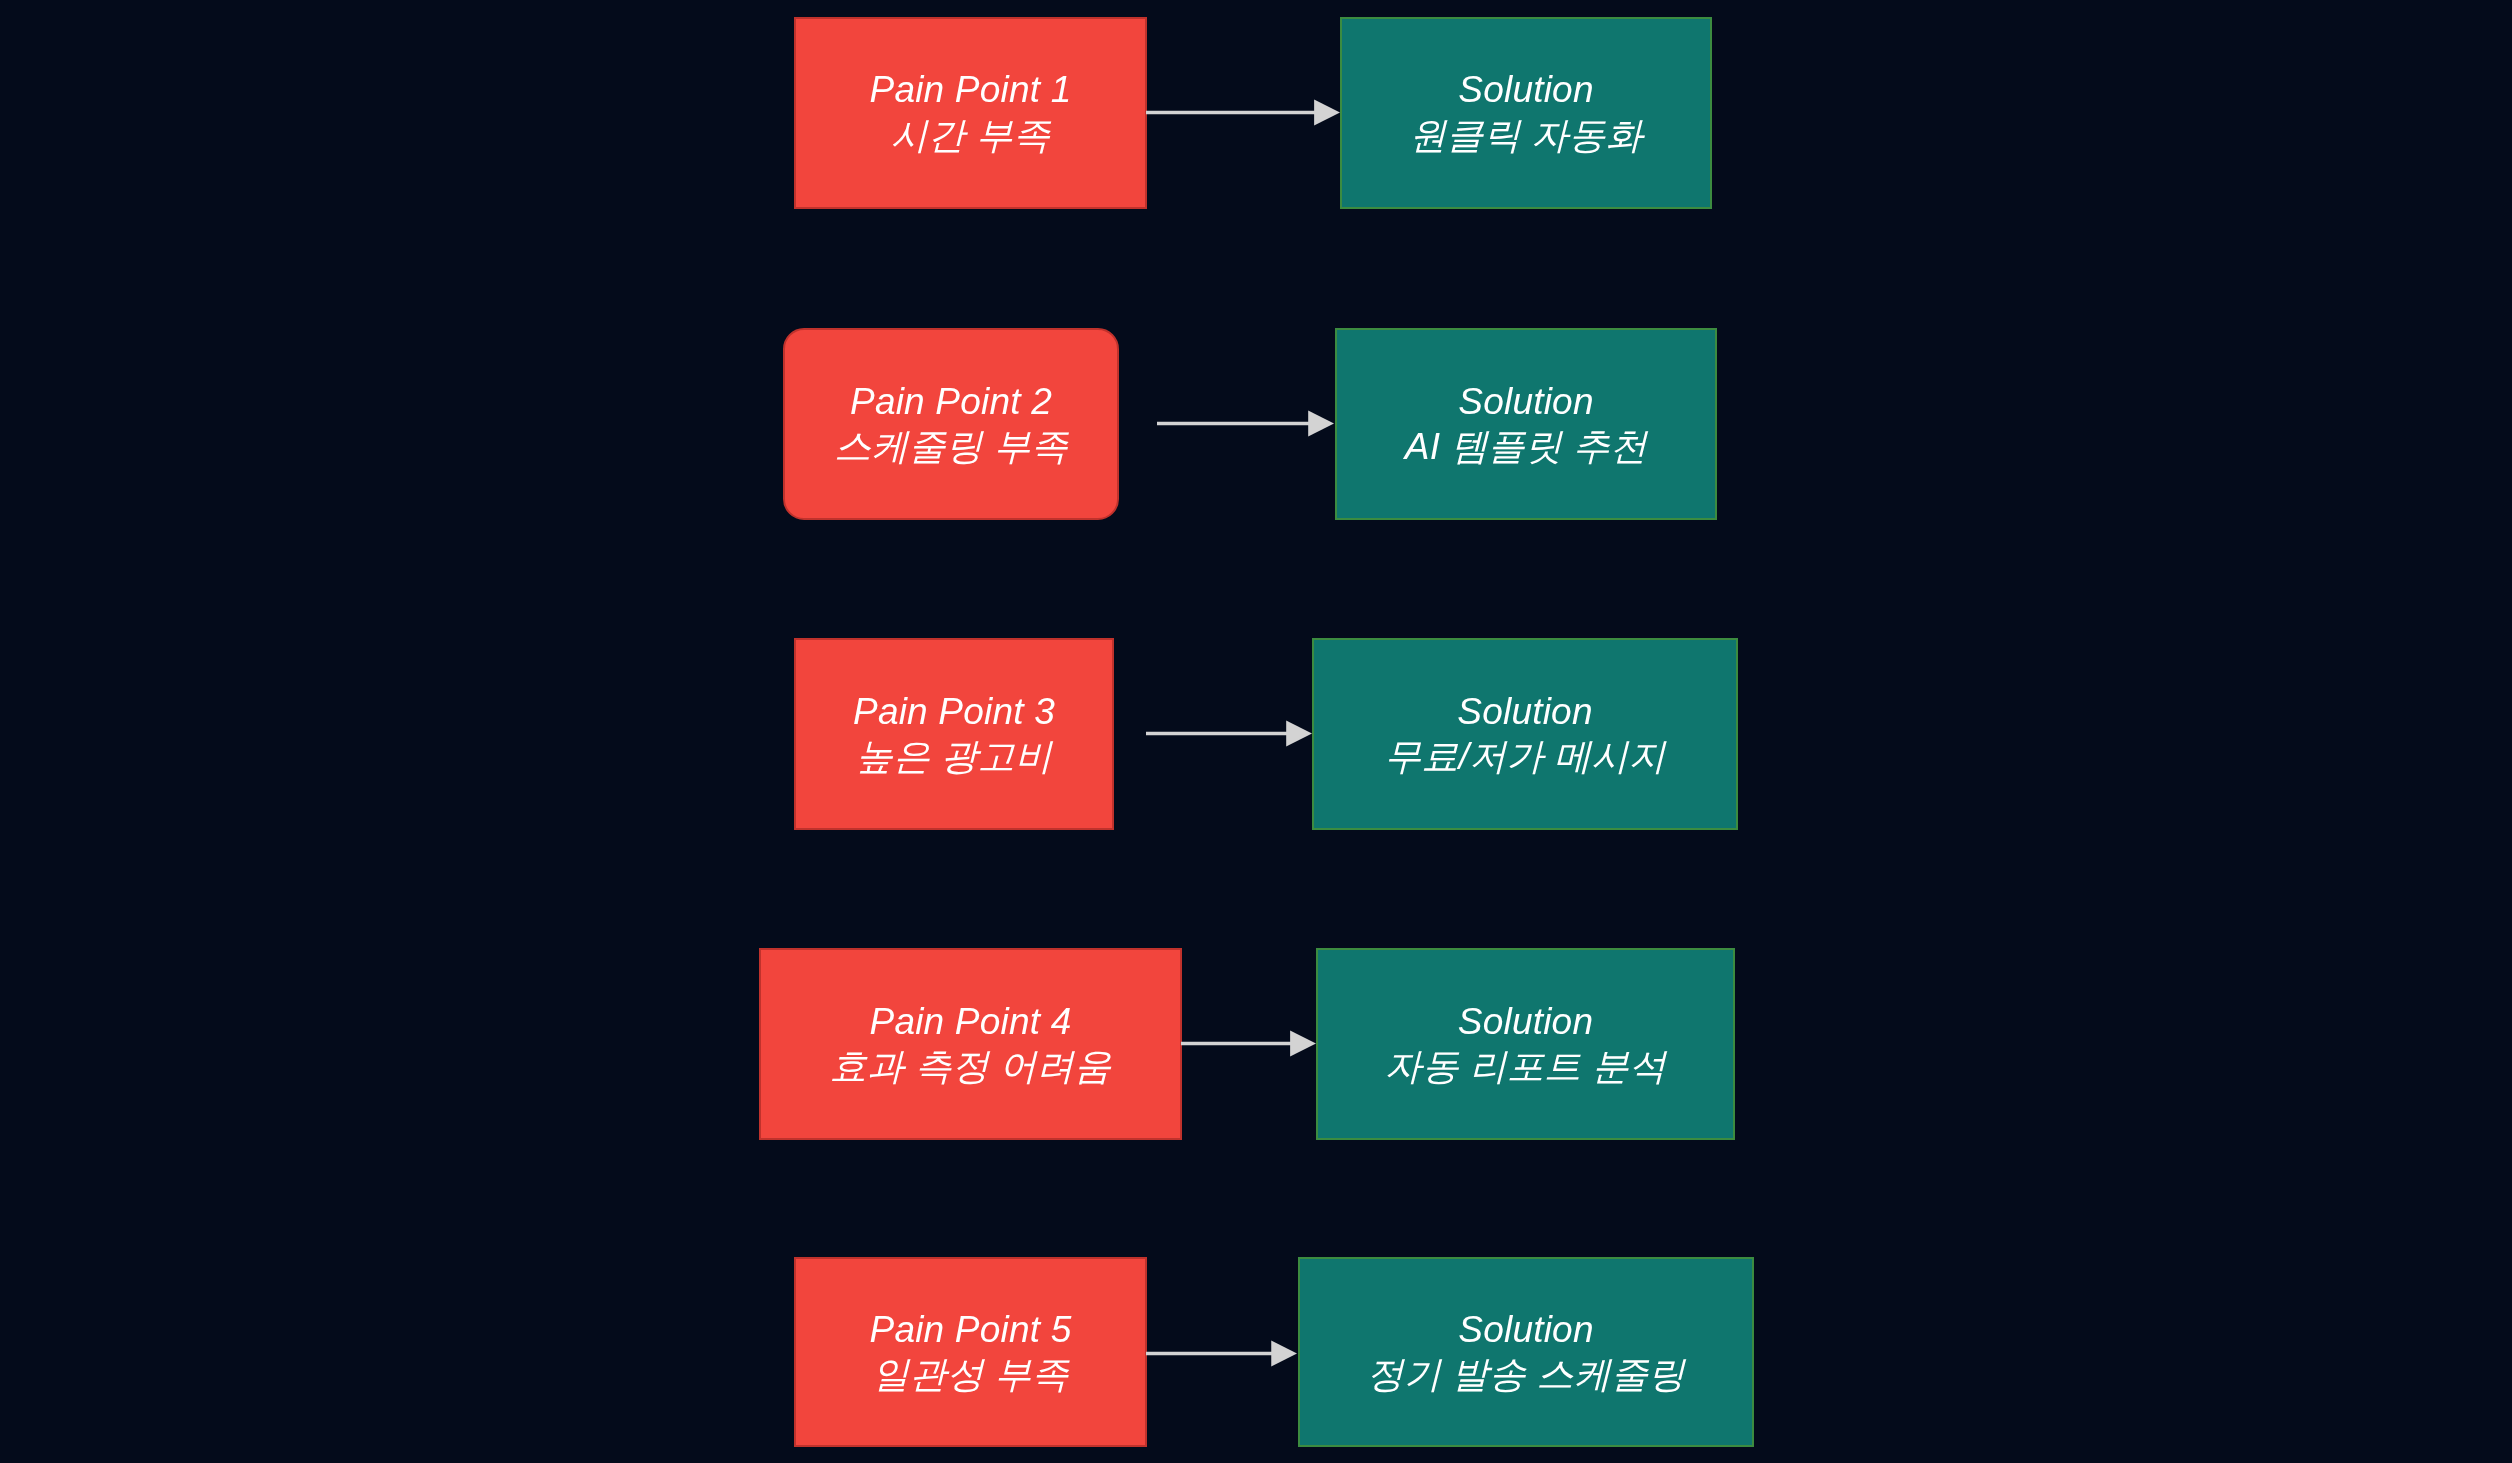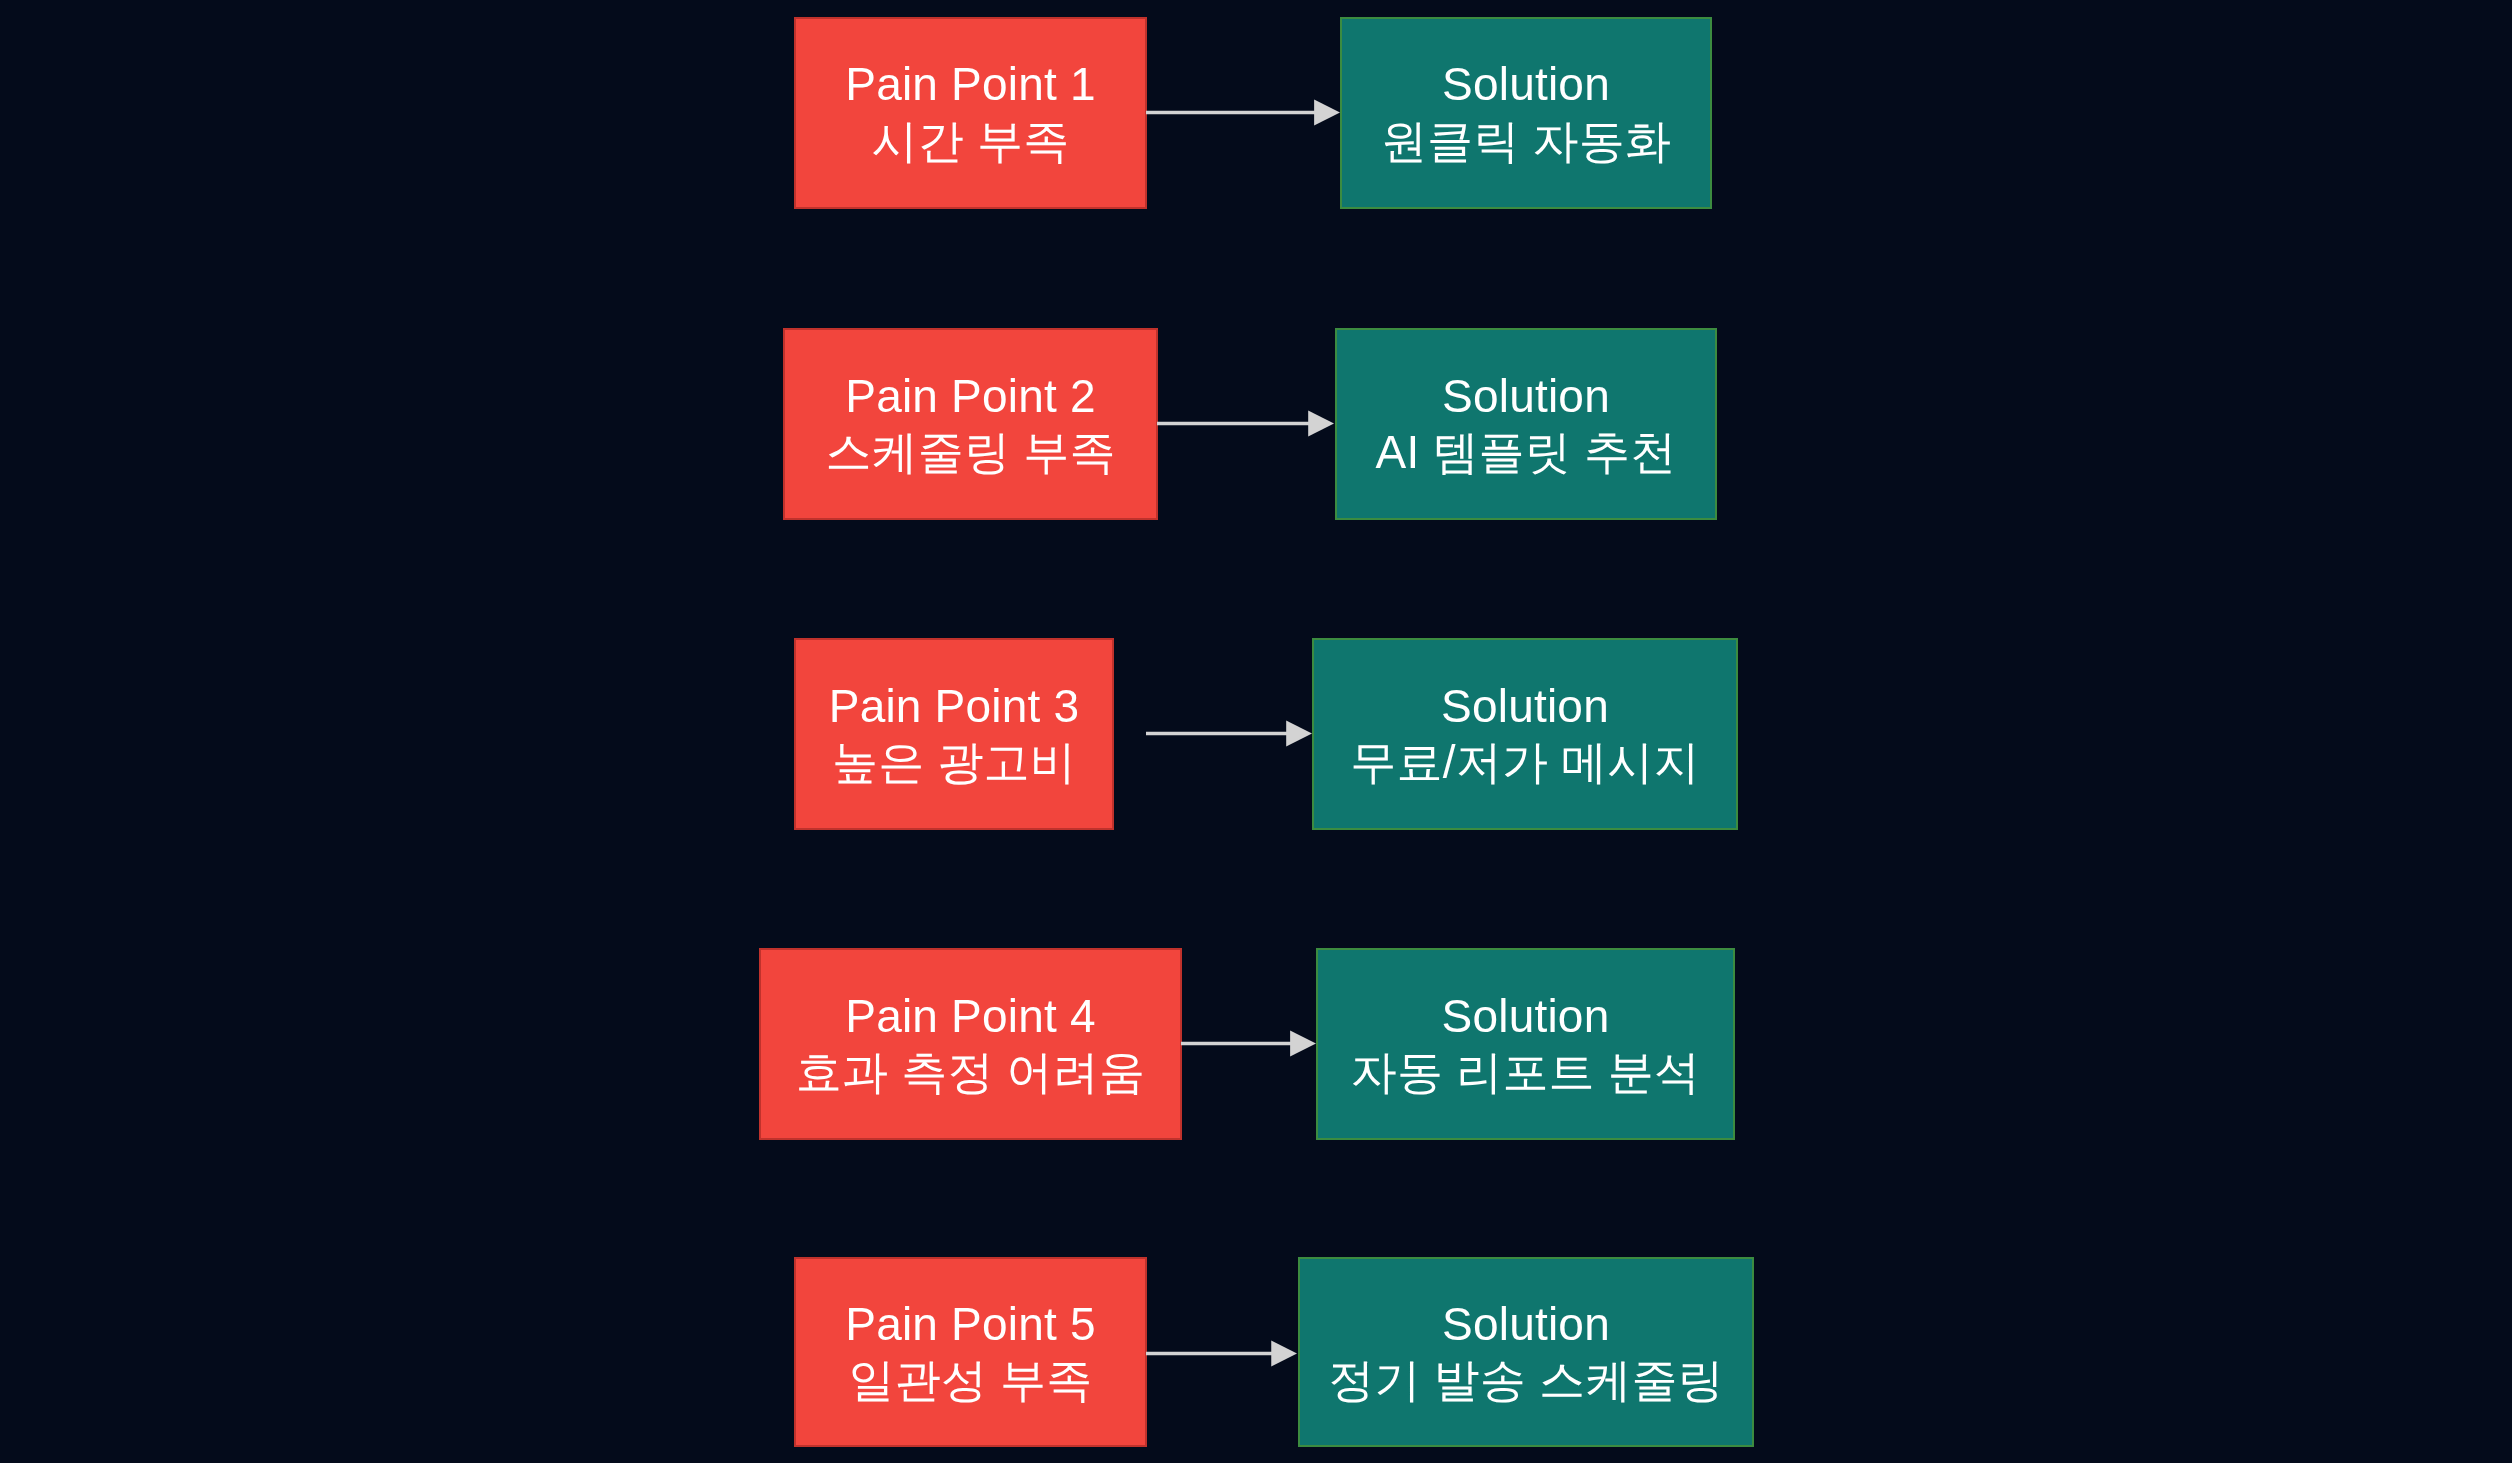--- a/index.html
+++ b/index.html
@@ -20,24 +20,25 @@
 
   .node {
     position: absolute;
     box-sizing: border-box;
     display: flex;
     flex-direction: column;
     align-items: center;
     justify-content: center;
     text-align: center;
     color: #ffffff;
-    font-size: 46px;
+    font-size: 37px;
     line-height: 1.22;
     letter-spacing: 0.2px;
     font-weight: 400;
+    font-style: italic;
   }
   .node .line1 { display: block; }
   .node .line2 { display: block; }
 
   .node.pain {
     background: #f2453d;
     border: 2.8px solid #c0322c;
   }
   .node.solution {
     background: #0f766e;
@@ -67,21 +68,21 @@
       <line x1="0" y1="20" x2="184" y2="20" stroke="#d3d3d3" stroke-width="4"></line>
       <polygon points="182,6 210,20 182,34" fill="#d3d3d3"></polygon>
     </svg>
   </div>
 
   <div class="node solution" style="left:1340px; top:16.6px; width:372px; height:192px;">
     <span class="line1">Solution</span>
     <span class="line2">원클릭 자동화</span>
   </div>
 
-  <div class="node pain" style="left:783px; top:328px; width:375px; height:192px;">
+  <div class="node pain" style="left:783px; top:328px; width:336px; height:192px;border-radius:21px;">
     <span class="line1">Pain Point 2</span>
     <span class="line2">스케줄링 부족</span>
   </div>
 
   <div class="edge" style="left:1157px; top:405px; width:177px;">
     <svg width="177" height="37" viewBox="0 0 192 40" aria-hidden="true">
       <line x1="0" y1="20" x2="166" y2="20" stroke="#d3d3d3" stroke-width="4"></line>
       <polygon points="164,6 192,20 164,34" fill="#d3d3d3"></polygon>
     </svg>
   </div>

